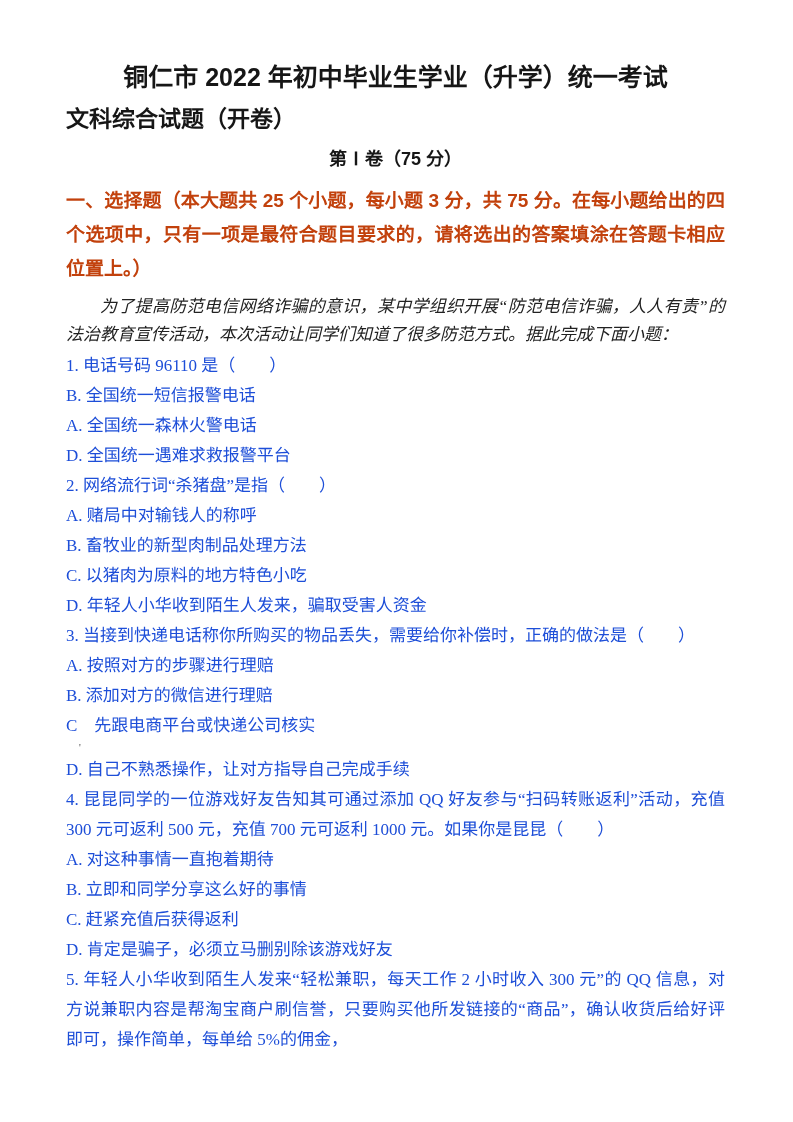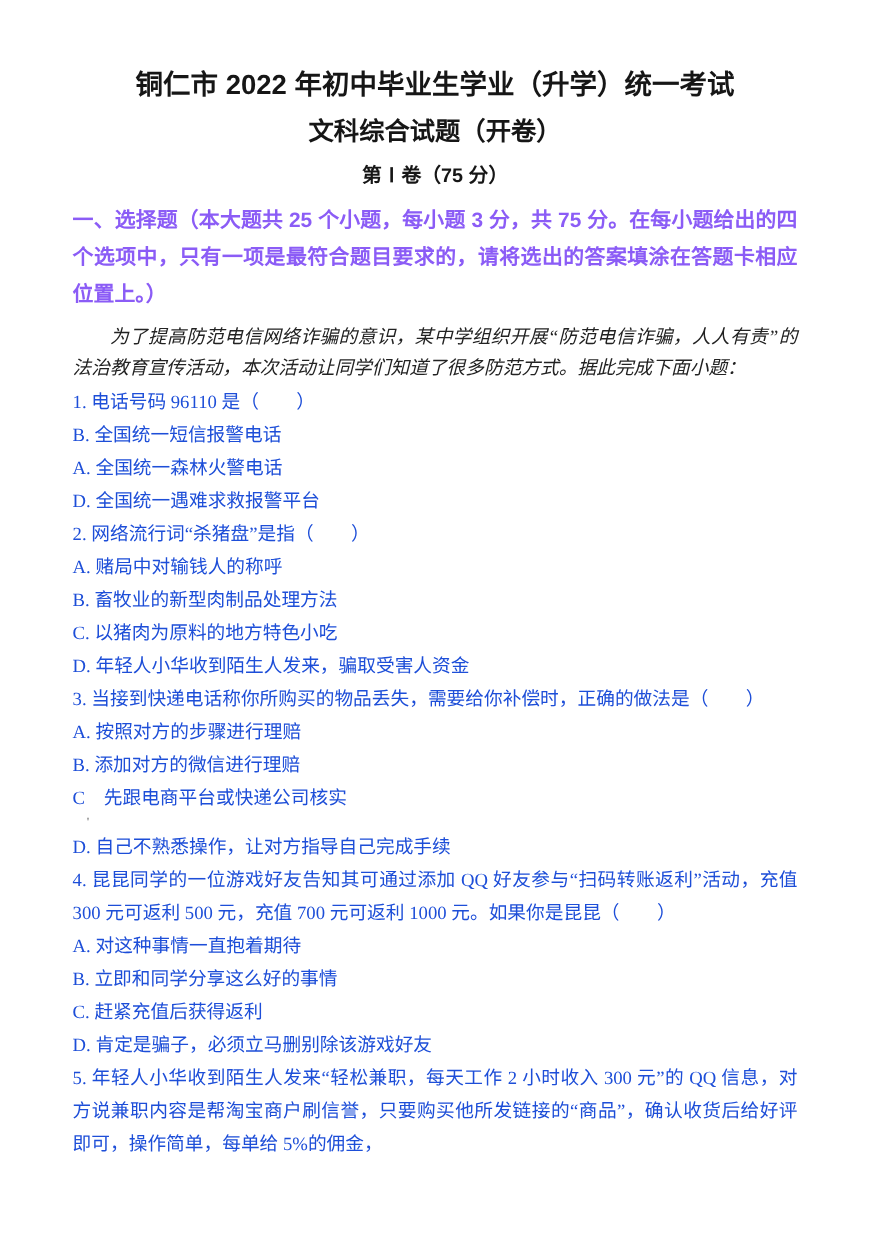--- a/index.html
+++ b/index.html
@@ -21,21 +21,21 @@
     margin: 0 0 13px 0;
     text-align: center;
     font-family: "Liberation Sans", sans-serif;
     font-weight: 700;
     font-size: 25px;
     line-height: 30px;
     color: #161616;
   }
   .title-sub {
     margin: 0 0 13px 0;
-    text-align: center;
+    text-align: left;
     font-family: "Liberation Sans", sans-serif;
     font-weight: 700;
     font-size: 23px;
     line-height: 28px;
     color: #161616;
   }
   .part-heading {
     margin: 14px 0 13px 0;
     text-align: center;
     font-family: "Liberation Sans", sans-serif;
@@ -44,21 +44,21 @@
     line-height: 24px;
     color: #161616;
   }
   .instruction {
     margin: 0 0 7px 0;
     font-family: "Liberation Sans", sans-serif;
     font-weight: 700;
     font-size: 19px;
     line-height: 34px;
     text-align: justify;
-    color: #8b5cf6;
+    color: #c2410c;
   }
   .intro {
     margin: 0;
     font-family: "Liberation Serif", serif;
     font-style: italic;
     font-synthesis: style;
     font-size: 17px;
     line-height: 28px;
     text-indent: 2em;
     text-align: justify;

